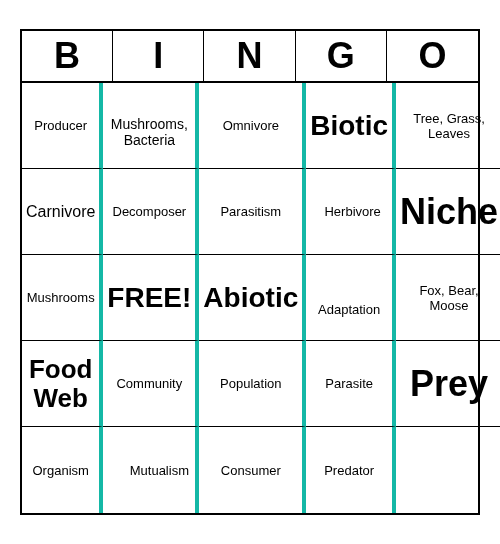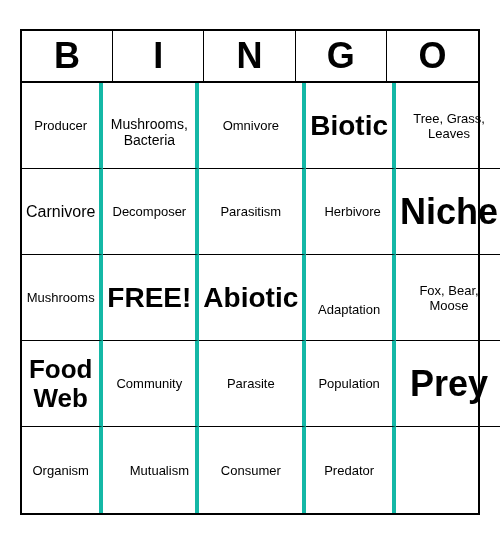--- a/index.html
+++ b/index.html
@@ -111,24 +111,24 @@
       <div class="bingo-cell">
         <span style="font-size: 13px;">Fox, Bear, Moose</span>
       </div>
       <div class="bingo-cell">
         <span style="font-size: 26px; font-weight: bold; line-height: 1.1;">Food Web</span>
       </div>
       <div class="bingo-cell">
         <span style="font-size: 13px;">Community</span>
       </div>
       <div class="bingo-cell">
-        <span style="font-size: 13px;">Parasite</span>
+        <span style="font-size: 13px;">Population</span>
       </div>
       <div class="bingo-cell">
-        <span style="font-size: 13px;">Population</span>
+        <span style="font-size: 13px;">Parasite</span>
       </div>
       <div class="bingo-cell">
         <span style="font-size: 36px; font-weight: bold;">Prey</span>
       </div>
       <div class="bingo-cell">
         <span style="font-size: 13px;">Organism</span>
       </div>
       <div class="bingo-cell">
         <span style="font-size: 13px; margin-left: 20px;">Mutualism</span>
       </div>

